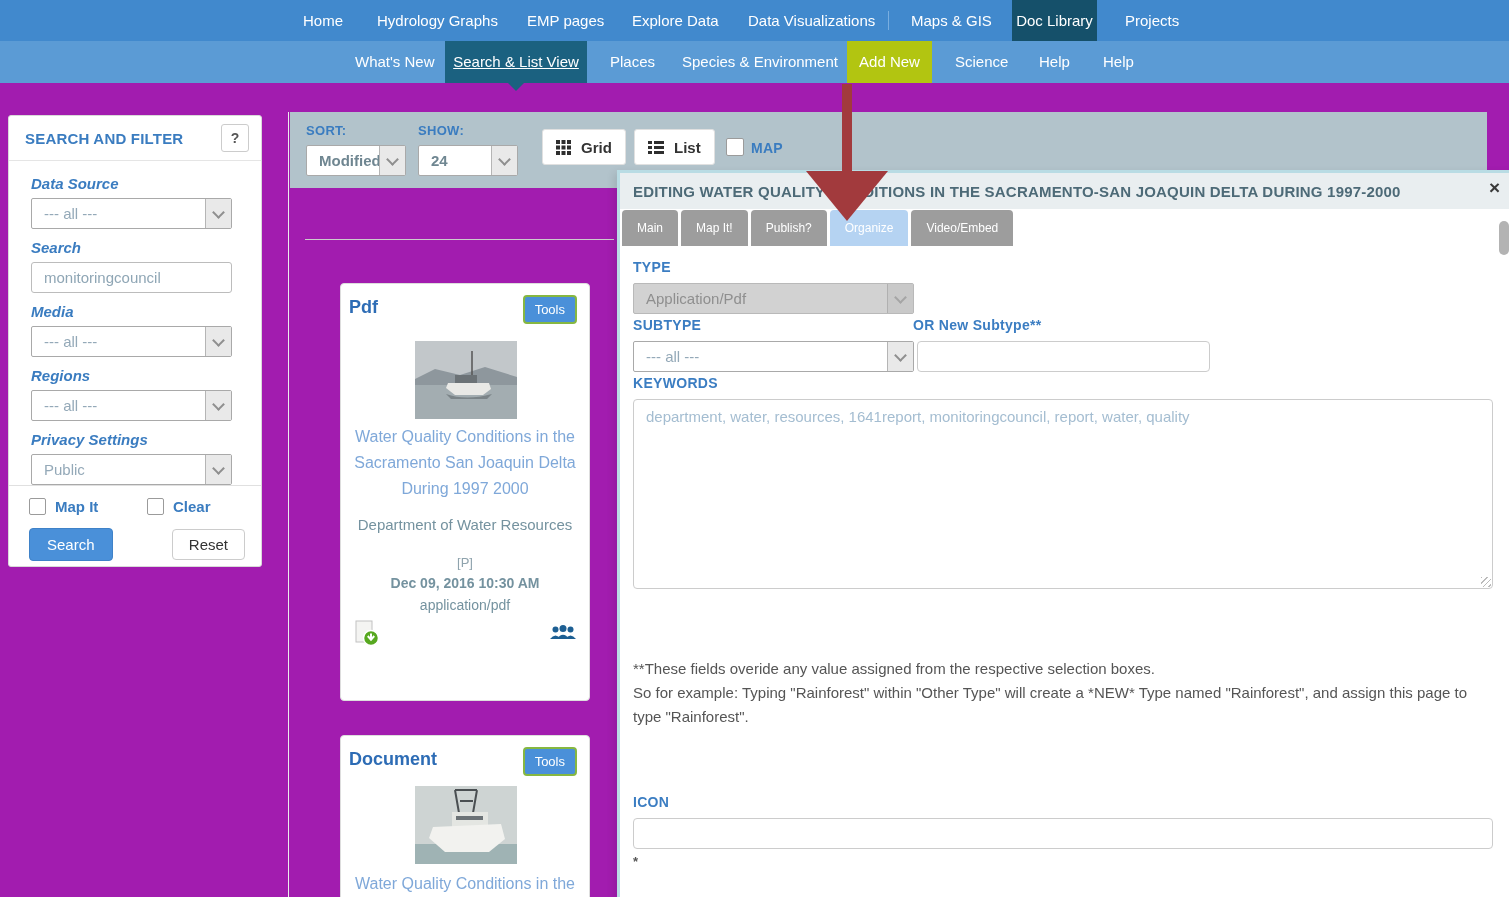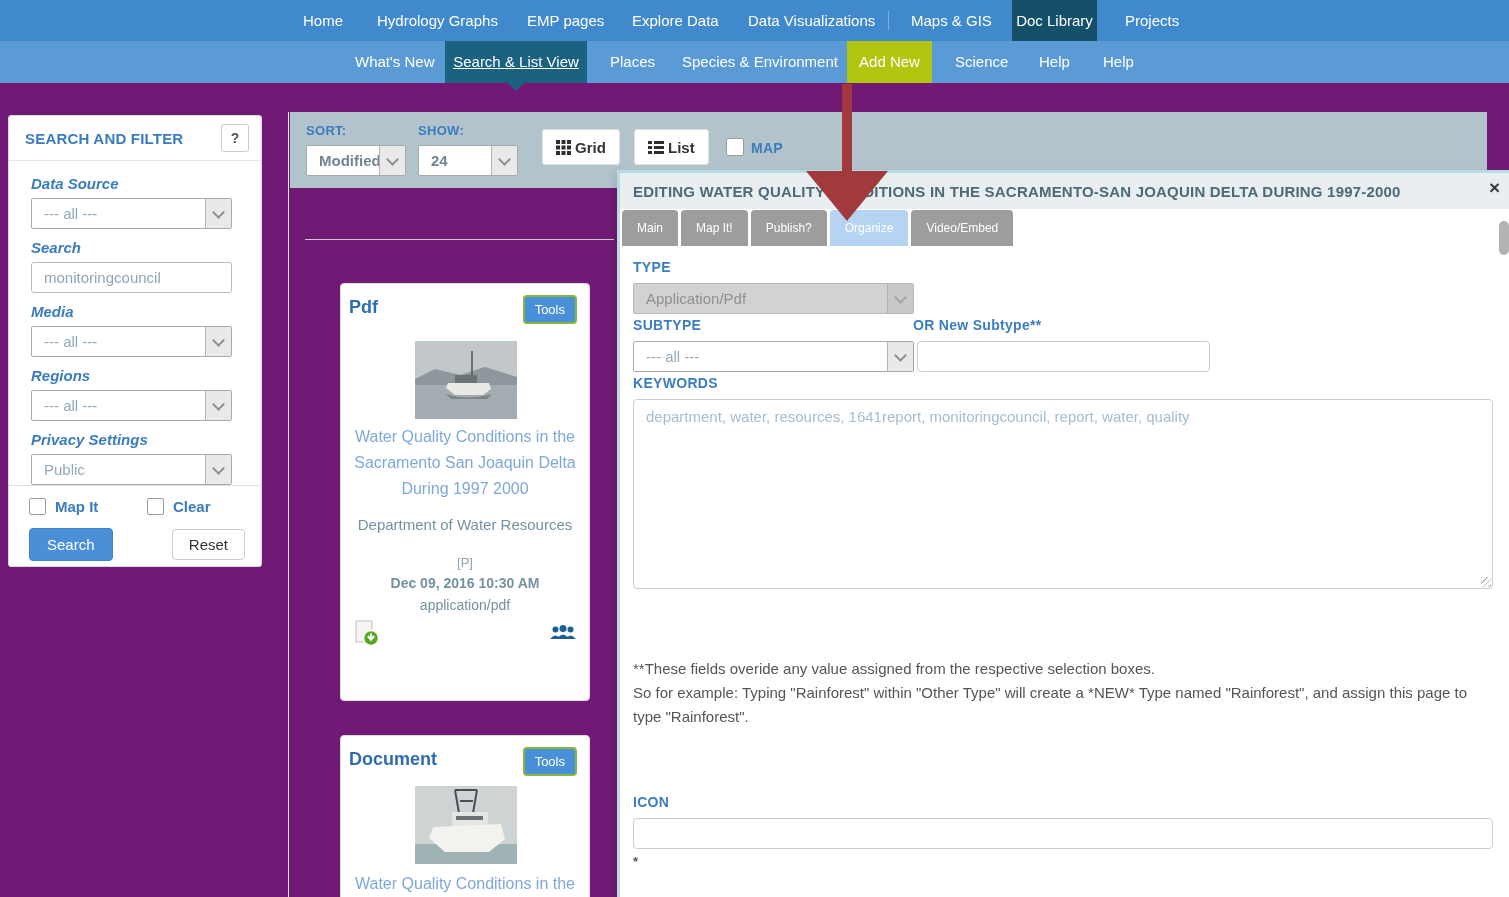--- a/index.html
+++ b/index.html
@@ -1,16 +1,16 @@
 <!DOCTYPE html>
 <html><head>
 <meta charset="utf-8">
 <style>
   html,body{margin:0;padding:0;background:#fff;}
-  .page{position:relative;width:1509px;height:897px;background:#701a75;overflow:hidden;
+  .page{position:relative;width:1509px;height:897px;background:#a21caf;overflow:hidden;
         font-family:"Liberation Sans",sans-serif;}
   .abs{position:absolute;}
 
   
   .nav1{position:absolute;left:0;top:0;width:1509px;height:41px;background:#4189cd;}
   .nav1 .item{position:absolute;top:0;height:41px;line-height:41px;color:#fff;font-size:15px;cursor:pointer;white-space:nowrap;}
   .nav1 .item.active{background:#15506a;text-align:center;}
   .nav-divider{position:absolute;left:888px;top:11px;width:1px;height:19px;background:#79aee0;}
 
   .nav2{position:absolute;left:0;top:41px;width:1509px;height:42px;background:#5b9bd5;}
@@ -46,21 +46,21 @@
   .cblabel{color:#3a7cc0;font-weight:bold;font-size:15px;margin-left:9px;}
   .btnrow{display:flex;justify-content:space-between;align-items:center;margin-top:13px;padding-right:8px;}
   .btn-primary{background:#4a90d9;color:#fff;border:1px solid #3f82c8;border-radius:4px;height:33px;
                padding:0 17px;font-size:15px;font-family:inherit;cursor:pointer;}
   .btn-plain{background:#fff;color:#333;border:1px solid #ccc;border-radius:4px;height:31px;
              padding:0 16px;font-size:15px;font-family:inherit;cursor:pointer;}
 
   
   .toolbar{position:absolute;left:290px;top:112px;width:1197px;height:76px;background:#b2c3cb;}
   .tlabel{position:absolute;color:#3a7cc0;font-weight:bold;font-size:13px;letter-spacing:.3px;}
-  .hbtn{position:absolute;display:flex;align-items:center;gap:4px;background:#fff;border:1px solid #e0e0e0;
+  .hbtn{position:absolute;display:flex;align-items:center;gap:10px;background:#fff;border:1px solid #e0e0e0;
         border-radius:3px;height:34px;padding:0 13px;font-size:15px;color:#333;font-weight:bold;cursor:pointer;}
   .content-divider{position:absolute;left:305px;top:239px;width:309px;height:0;border-top:1px solid #ccc;}
   .content-edge{position:absolute;left:288px;top:112px;width:0;height:785px;border-left:1px solid #ececec;}
 
   
   .card{position:absolute;left:340px;width:250px;background:#fff;border:1px solid #ddd;border-radius:4px;box-sizing:border-box;}
   .card-type{position:absolute;left:8px;top:13px;font-size:18px;font-weight:bold;color:#2d6cb5;}
   .tools{position:absolute;right:12px;top:11px;height:25px;padding:0 10px;background:#4a90d9;
          border:2px solid #86b741;border-radius:4px;color:#fff;font-size:13px;display:flex;align-items:center;cursor:pointer;}
   .card-img{position:absolute;left:74px;width:102px;height:78px;cursor:pointer;}

